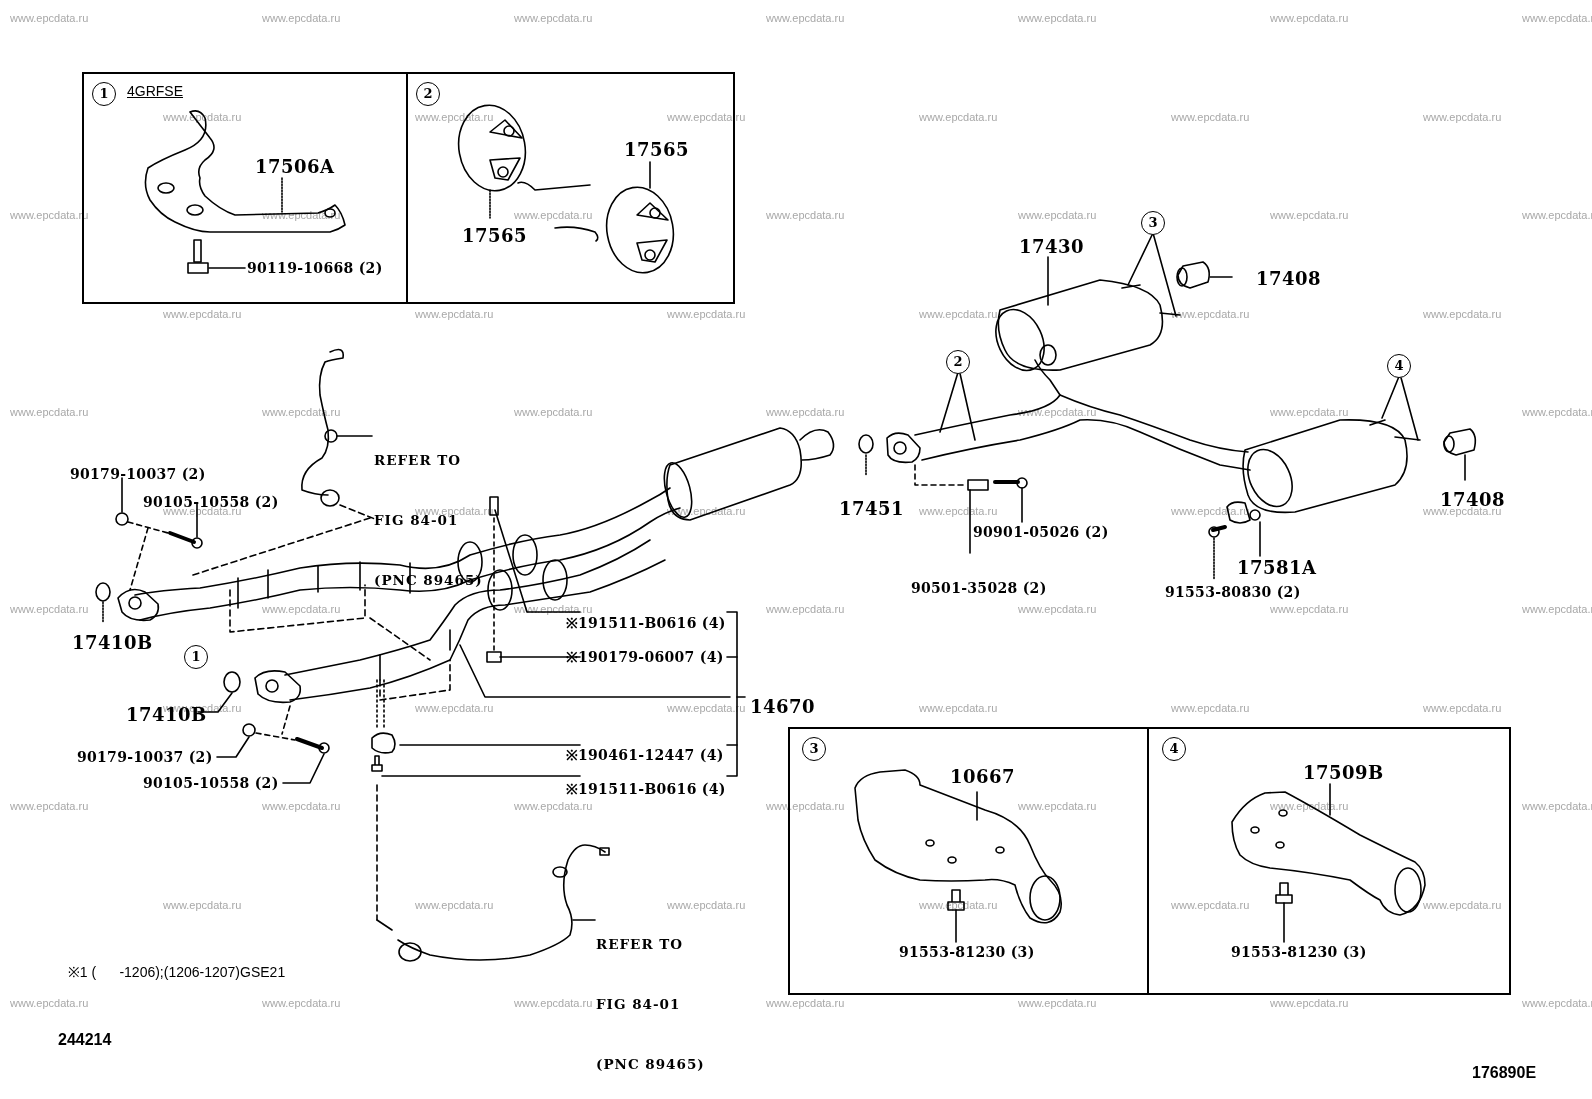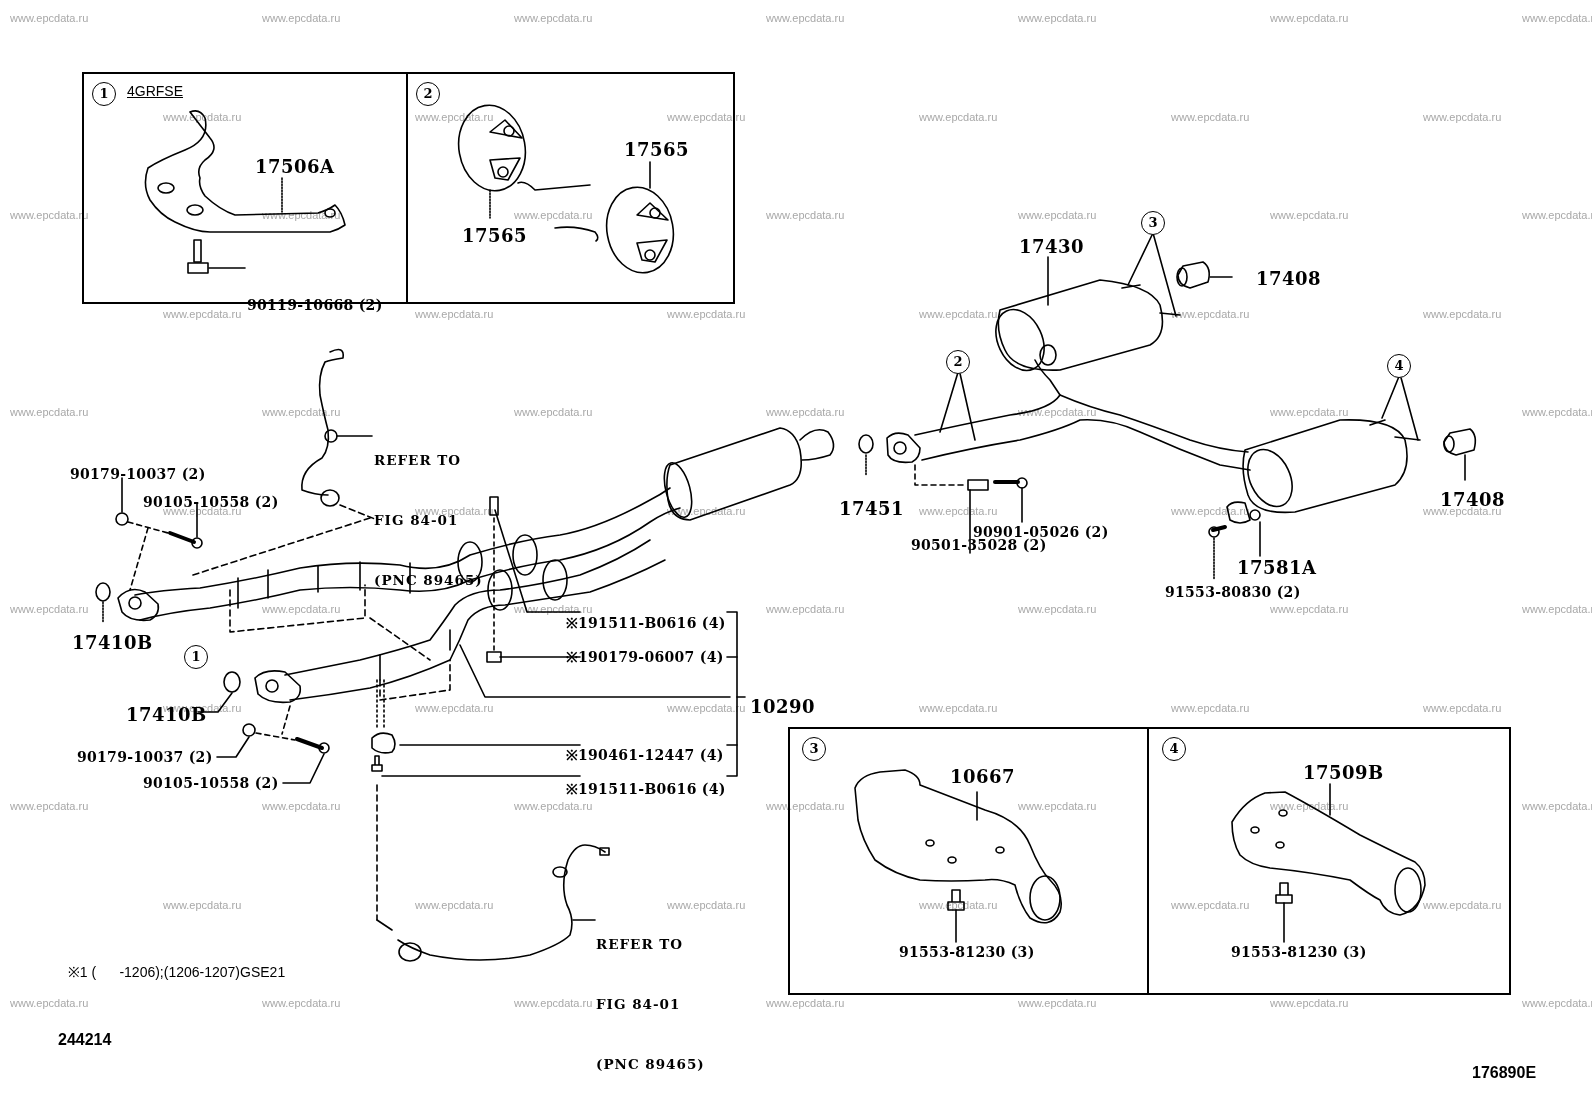--- a/index.html
+++ b/index.html
@@ -299,21 +299,21 @@
   <div class="inset" style="left:788px;top:727px;width:357px;height:264px;"></div>
   <div class="inset" style="left:1147px;top:727px;width:360px;height:264px;"></div>
 
   <div class="circ" style="left:92px;top:82px;">1</div>
   <div class="inset-title" style="left:127px;top:83px;">4GRFSE</div>
   <div class="circ" style="left:416px;top:82px;">2</div>
   <div class="circ" style="left:802px;top:737px;">3</div>
   <div class="circ" style="left:1162px;top:737px;">4</div>
 
   <div class="lbl big" style="left:255px;top:158px;">17506A</div>
-  <div class="lbl sm" style="left:247px;top:261px;margin-top:37px;">90119-10668 (2)</div>
+  <div class="lbl sm" style="left:247px;top:261px;">90119-10668 (2)</div>
   <div class="lbl big" style="left:462px;top:227px;">17565</div>
   <div class="lbl big" style="left:624px;top:141px;">17565</div>
   <div class="lbl big" style="left:950px;top:768px;">10667</div>
   <div class="lbl sm" style="left:899px;top:945px;">91553-81230 (3)</div>
   <div class="lbl big" style="left:1303px;top:764px;">17509B</div>
   <div class="lbl sm" style="left:1231px;top:945px;">91553-81230 (3)</div>
 
   <div class="ref" style="left:374px;top:410px;">
     <div>REFER TO</div>
     <div>FIG 84-01</div>
@@ -329,32 +329,32 @@
   <div class="circ" style="left:946px;top:350px;">2</div>
   <div class="circ" style="left:1141px;top:211px;">3</div>
   <div class="circ" style="left:1387px;top:354px;">4</div>
 
   <div class="lbl sm" style="left:70px;top:467px;">90179-10037 (2)</div>
   <div class="lbl sm" style="left:143px;top:495px;">90105-10558 (2)</div>
   <div class="lbl big" style="left:72px;top:634px;">17410B</div>
   <div class="lbl big" style="left:126px;top:706px;">17410B</div>
   <div class="lbl sm" style="left:77px;top:750px;">90179-10037 (2)</div>
   <div class="lbl sm" style="left:143px;top:776px;">90105-10558 (2)</div>
-  <div class="lbl big" style="left:750px;top:698px;">10290</div>
+  <div class="lbl big" style="left:750px;top:698px;">14670</div>
 
   <div class="lbl sm" style="left:566px;top:616px;">※191511-B0616 (4)</div>
   <div class="lbl sm" style="left:566px;top:650px;">※190179-06007 (4)</div>
   <div class="lbl sm" style="left:566px;top:748px;">※190461-12447 (4)</div>
   <div class="lbl sm" style="left:566px;top:782px;">※191511-B0616 (4)</div>
 
   <div class="lbl big" style="left:839px;top:500px;">17451</div>
   <div class="lbl big" style="left:1019px;top:238px;">17430</div>
   <div class="lbl big" style="left:1256px;top:270px;">17408</div>
   <div class="lbl big" style="left:1440px;top:491px;">17408</div>
   <div class="lbl sm" style="left:973px;top:525px;text-align:center;">90901-05026 (2)</div>
-  <div class="lbl sm" style="left:911px;top:538px;text-align:center;">90501-35028 (2)</div>
+  <div class="lbl sm" style="left:911px;top:581px;text-align:center;">90501-35028 (2)</div>
   <div class="lbl big" style="left:1237px;top:559px;">17581A</div>
   <div class="lbl sm" style="left:1165px;top:585px;">91553-80830 (2)</div>
 
   <div class="note" style="left:68px;top:962px;">※1 (      -1206);(1206-1207)GSE21</div>
   <div class="figid" style="left:58px;top:1031px;">244214</div>
   <div class="figid" style="left:1472px;top:1064px;">176890E</div>
 </div>
 
 </body></html>

